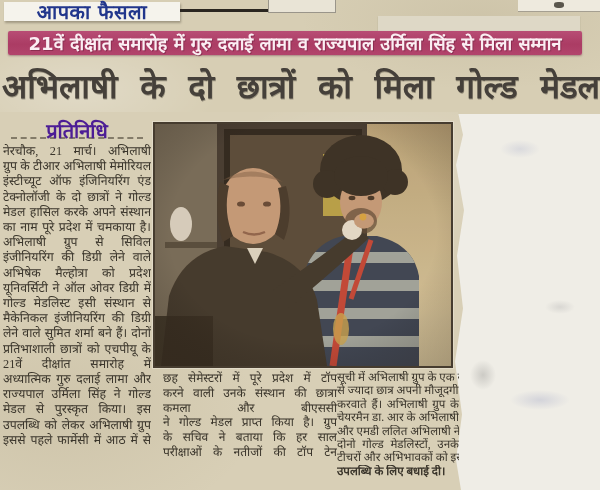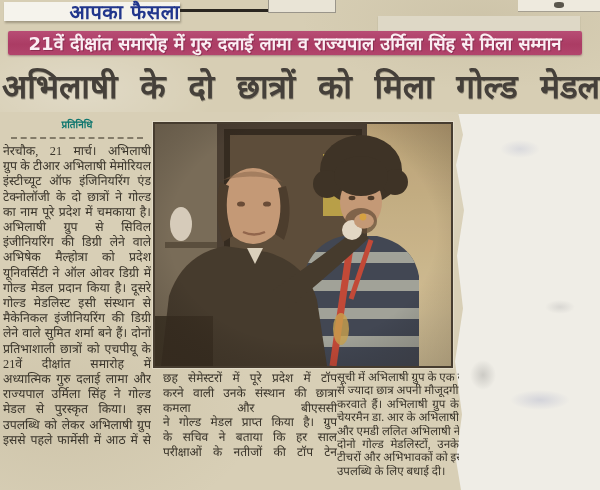--- a/index.html
+++ b/index.html
@@ -19,21 +19,21 @@
     radial-gradient(180px 70px at 480px 20px,rgba(120,105,70,.10),rgba(120,105,70,0)),
     #d7ceb4;}
   .newsprint-body{position:absolute;left:0;top:112px;width:470px;height:378px;background:
     radial-gradient(200px 120px at 60px 300px,rgba(120,105,70,.10),rgba(120,105,70,0)),
     radial-gradient(160px 90px at 380px 60px,rgba(255,255,255,.18),rgba(255,255,255,0)),
     #d8cfb6;
     clip-path:polygon(0 0,458px 0,463px 6%,456px 14%,464px 26%,457px 38%,463px 52%,455px 66%,462px 80%,456px 92%,461px 100%,0 100%);}
 
   
   .masthead{position:absolute;left:4px;top:2px;width:176px;height:19px;background:#f5f3ec;
-    box-shadow:1px 2px 2px rgba(60,55,40,.35);display:flex;align-items:center;justify-content:flex-end;}
+    box-shadow:1px 2px 2px rgba(60,55,40,.35);display:flex;align-items:center;justify-content:center;}
   .masthead span{font-family:"DejaVu Sans","Liberation Sans",sans-serif;font-weight:bold;font-size:20px;letter-spacing:.5px;line-height:1;}
   .mast-rule{position:absolute;left:180px;top:9px;width:118px;height:3px;background:#2a2620;}
   .torn-a{position:absolute;left:268px;top:0;width:66px;height:12px;background:#e9e4d6;border:1px solid #9a958a;border-top:none;}
   .torn-b{position:absolute;left:518px;top:0;width:82px;height:11px;background:#eeeade;border-bottom:1px solid #a59f91;}
   .torn-b:after{content:"";position:absolute;left:36px;top:2px;width:10px;height:6px;background:#5a564c;border-radius:40%;}
 
   
   .dateline{position:absolute;left:378px;top:16px;width:202px;height:35px;background:#ded8c6;
     display:flex;align-items:flex-end;justify-content:center;box-shadow:0 1px 1px rgba(60,55,40,.25);}
   .dateline span{font-family:"DejaVu Sans","Liberation Sans",sans-serif;font-weight:bold;font-size:13px;color:#353026;}
@@ -47,26 +47,26 @@
 
   
   .headline{position:absolute;left:0;top:62px;width:598px;height:50px;padding:0 2px;
     font-family:"DejaVu Sans","Liberation Sans",sans-serif;font-weight:bold;font-size:33px;line-height:50px;
     color:#45403a;text-shadow:.5px .5px 0 rgba(60,55,45,.4);
     text-align:justify;text-align-last:justify;white-space:nowrap;overflow:hidden;}
 
   
   .col{position:absolute;color:#3a352b;}
   .col .line{text-align:justify;text-align-last:justify;overflow:hidden;white-space:nowrap;}
-  .col3 .line:last-child{text-align-last:left;}
+  .col3 .line:last-child{text-align-last:left;font-weight:bold;}
   .col1{left:3px;top:117px;width:148px;height:373px;}
   .col1 .lines{margin-top:5px;font-size:12.3px;line-height:15.2px;}
   .col2{left:163px;top:371px;width:174px;height:119px;font-size:12px;line-height:14.8px;}
   .col3{left:337px;top:371px;width:122px;height:110px;font-size:11.6px;line-height:13.4px;}
-  .byline{text-align:center;font-size:10px;font-weight:bold;color:#0f766e;height:18px;}
+  .byline{text-align:center;font-size:20px;font-weight:bold;color:#4c1d95;height:18px;}
   .byline-rule{margin:2px auto 0 auto;width:132px;border-top:2px dashed #837b69;height:0;}
 
   
   .photo{position:absolute;left:153px;top:122px;width:296px;height:242px;border:2px solid #463c2f;
     box-shadow:0 0 0 1px rgba(255,255,255,.25);background:#8e8371;overflow:hidden;}
   .photo svg{display:block;width:100%;height:100%;}
 </style>
 </head>
 <body>
 
@@ -98,26 +98,26 @@
   <div class="headline">अभिलाषी के दो छात्रों को मिला गोल्ड मेडल</div>
 
   <div class="col col1">
     <div class="byline">प्रतिनिधि</div>
     <div class="byline-rule"></div>
     <div class="lines">
         <div class="line">नेरचौक, 21 मार्च। अभिलाषी</div>
         <div class="line">ग्रुप के टीआर अभिलाषी मेमोरियल</div>
         <div class="line">इंस्टीच्यूट ऑफ इंजिनियरिंग एंड</div>
         <div class="line">टेक्नोलॉजी के दो छात्रों ने गोल्ड</div>
+        <div class="line">मेडल हासिल करके अपने संस्थान</div>
         <div class="line">का नाम पूरे प्रदेश में चमकाया है।</div>
         <div class="line">अभिलाषी ग्रुप से सिविल</div>
         <div class="line">इंजीनियरिंग की डिग्री लेने वाले</div>
         <div class="line">अभिषेक मैल्होत्रा को प्रदेश</div>
         <div class="line">यूनिवर्सिटी ने ऑल ओवर डिग्री में</div>
-        <div class="line">गोल्ड मेडल प्रदान किया है। दूसरे</div>
         <div class="line">गोल्ड मेडलिस्ट इसी संस्थान से</div>
         <div class="line">मैकेनिकल इंजीनियरिंग की डिग्री</div>
         <div class="line">लेने वाले सुमित शर्मा बने हैं। दोनों</div>
         <div class="line">प्रतिभाशाली छात्रों को एचपीयू के</div>
         <div class="line">21वें दीक्षांत समारोह में</div>
         <div class="line">अध्यात्मिक गुरु दलाई लामा और</div>
         <div class="line">राज्यपाल उर्मिला सिंह ने गोल्ड</div>
         <div class="line">मेडल से पुरस्कृत किया। इस</div>
         <div class="line">उपलब्धि को लेकर अभिलाषी ग्रुप</div>
         <div class="line">इससे पहले फार्मेसी में आठ में से</div>

